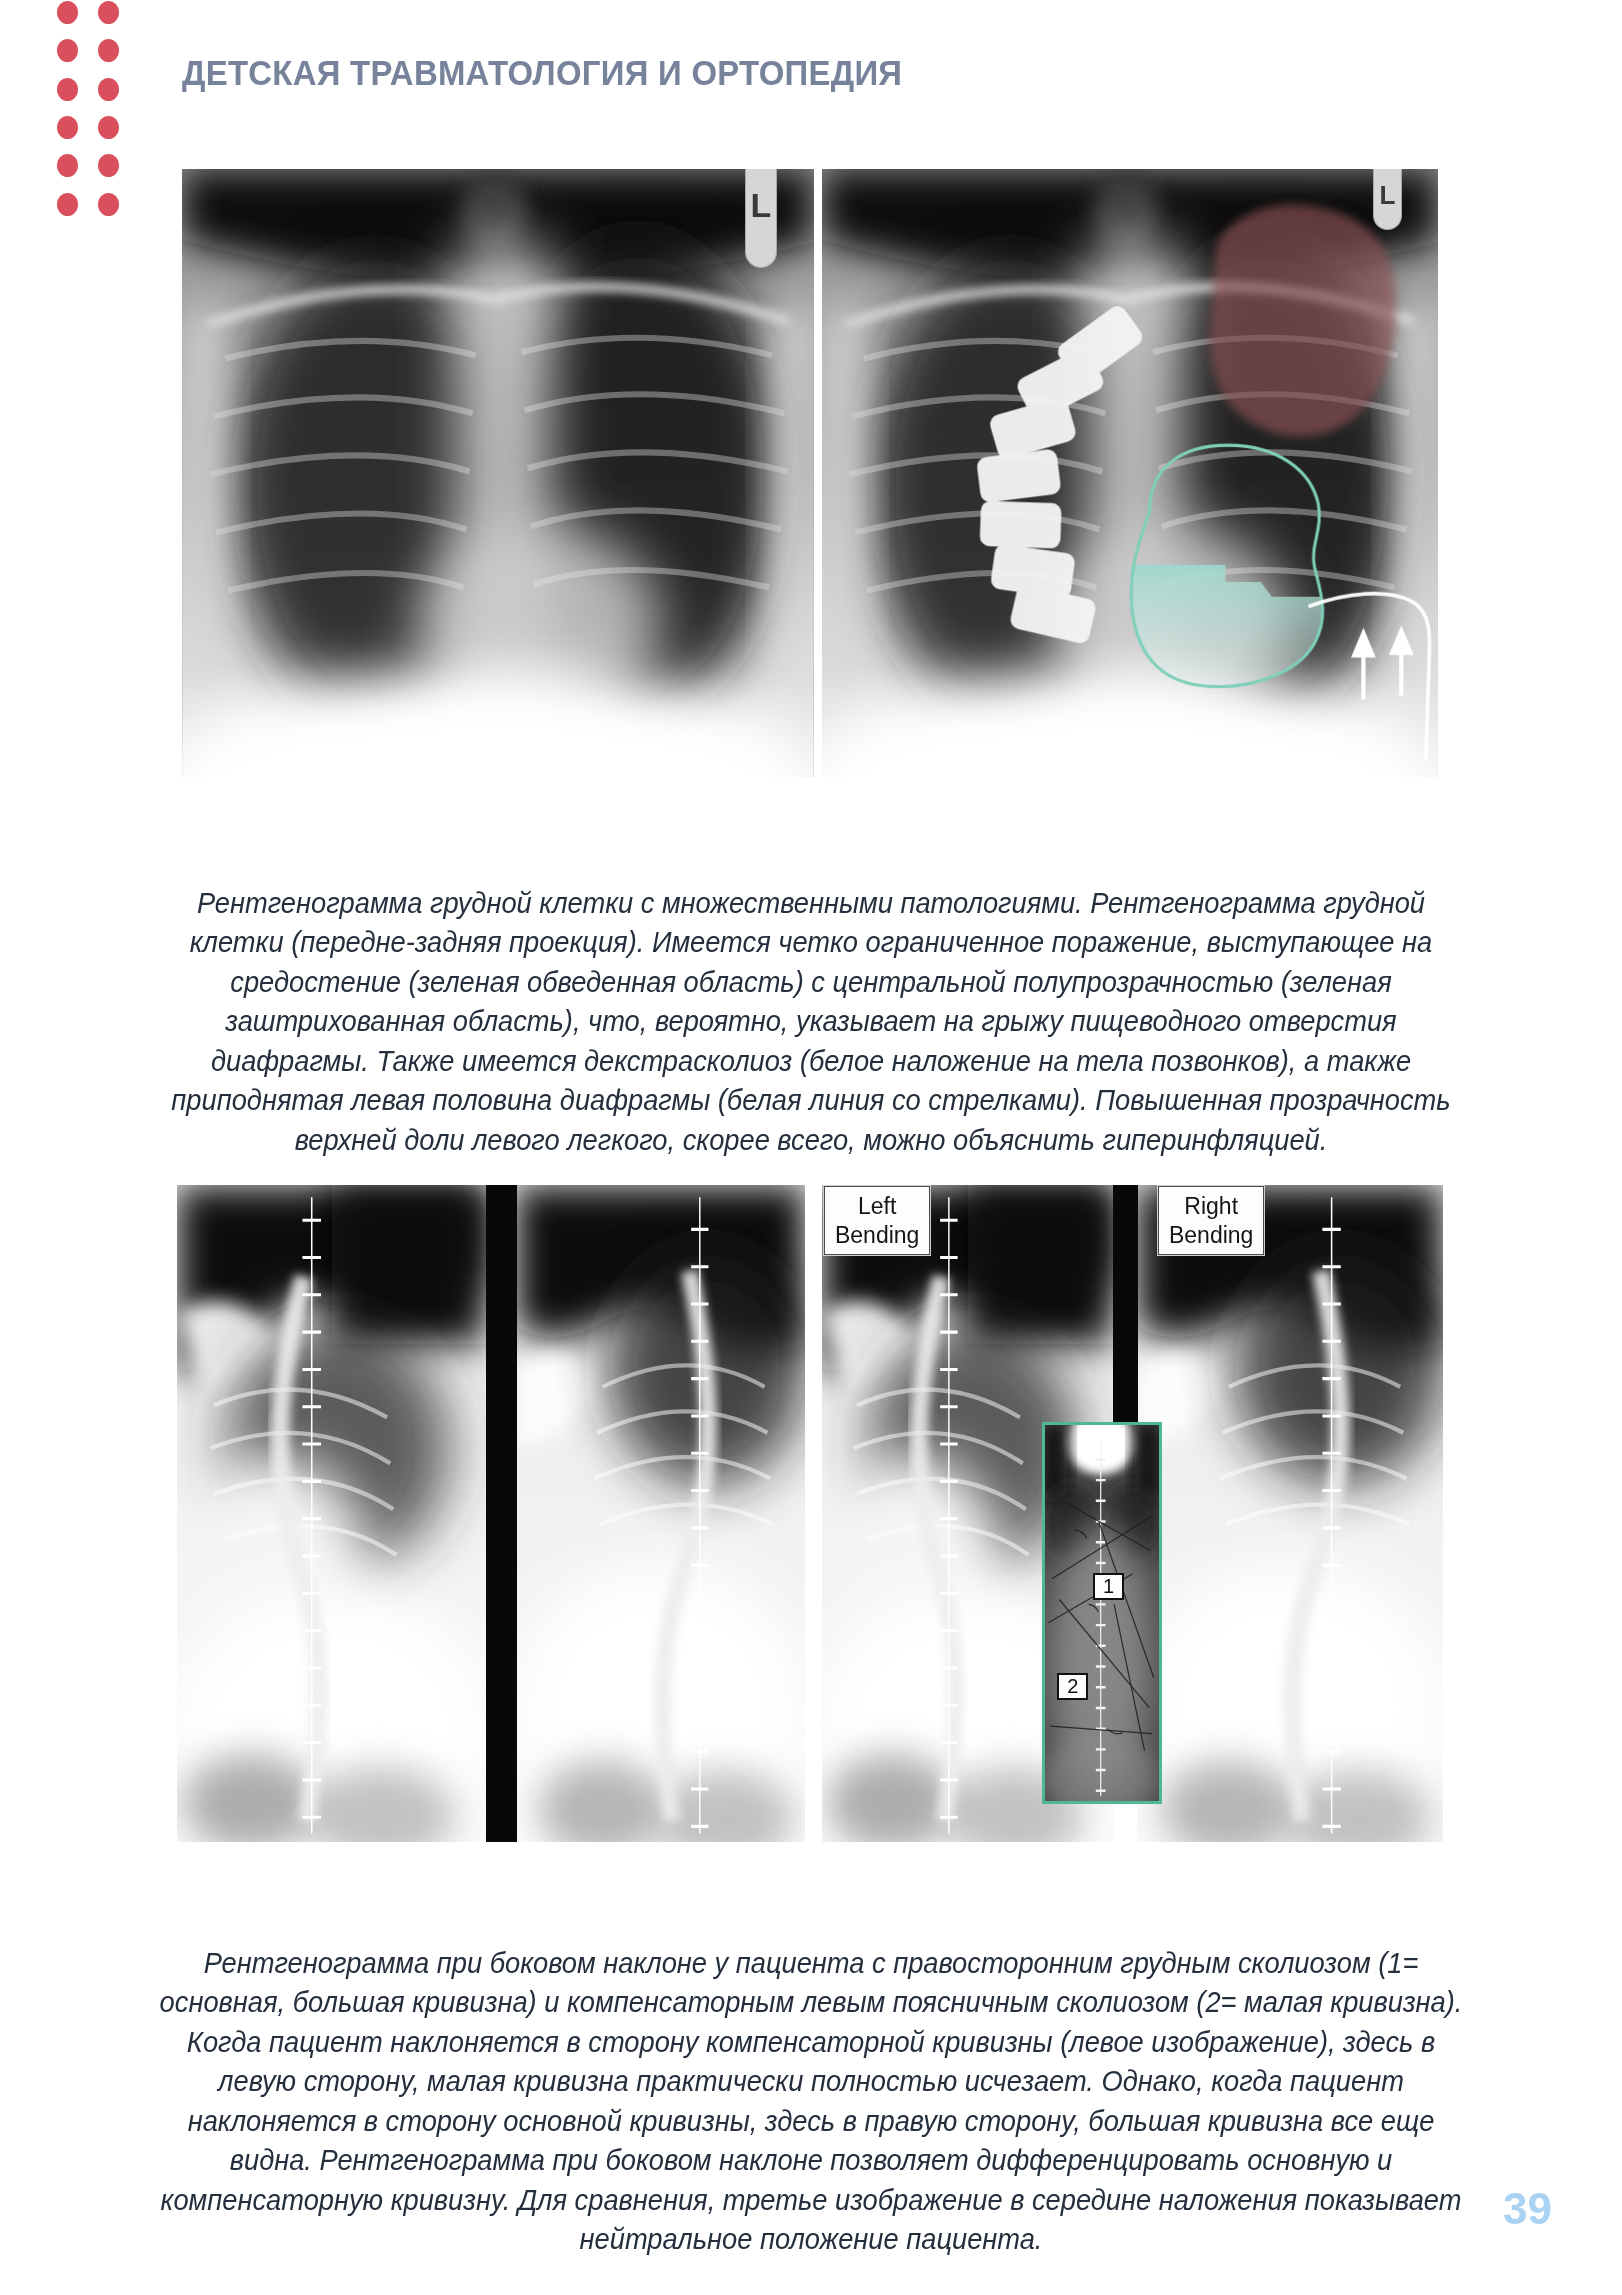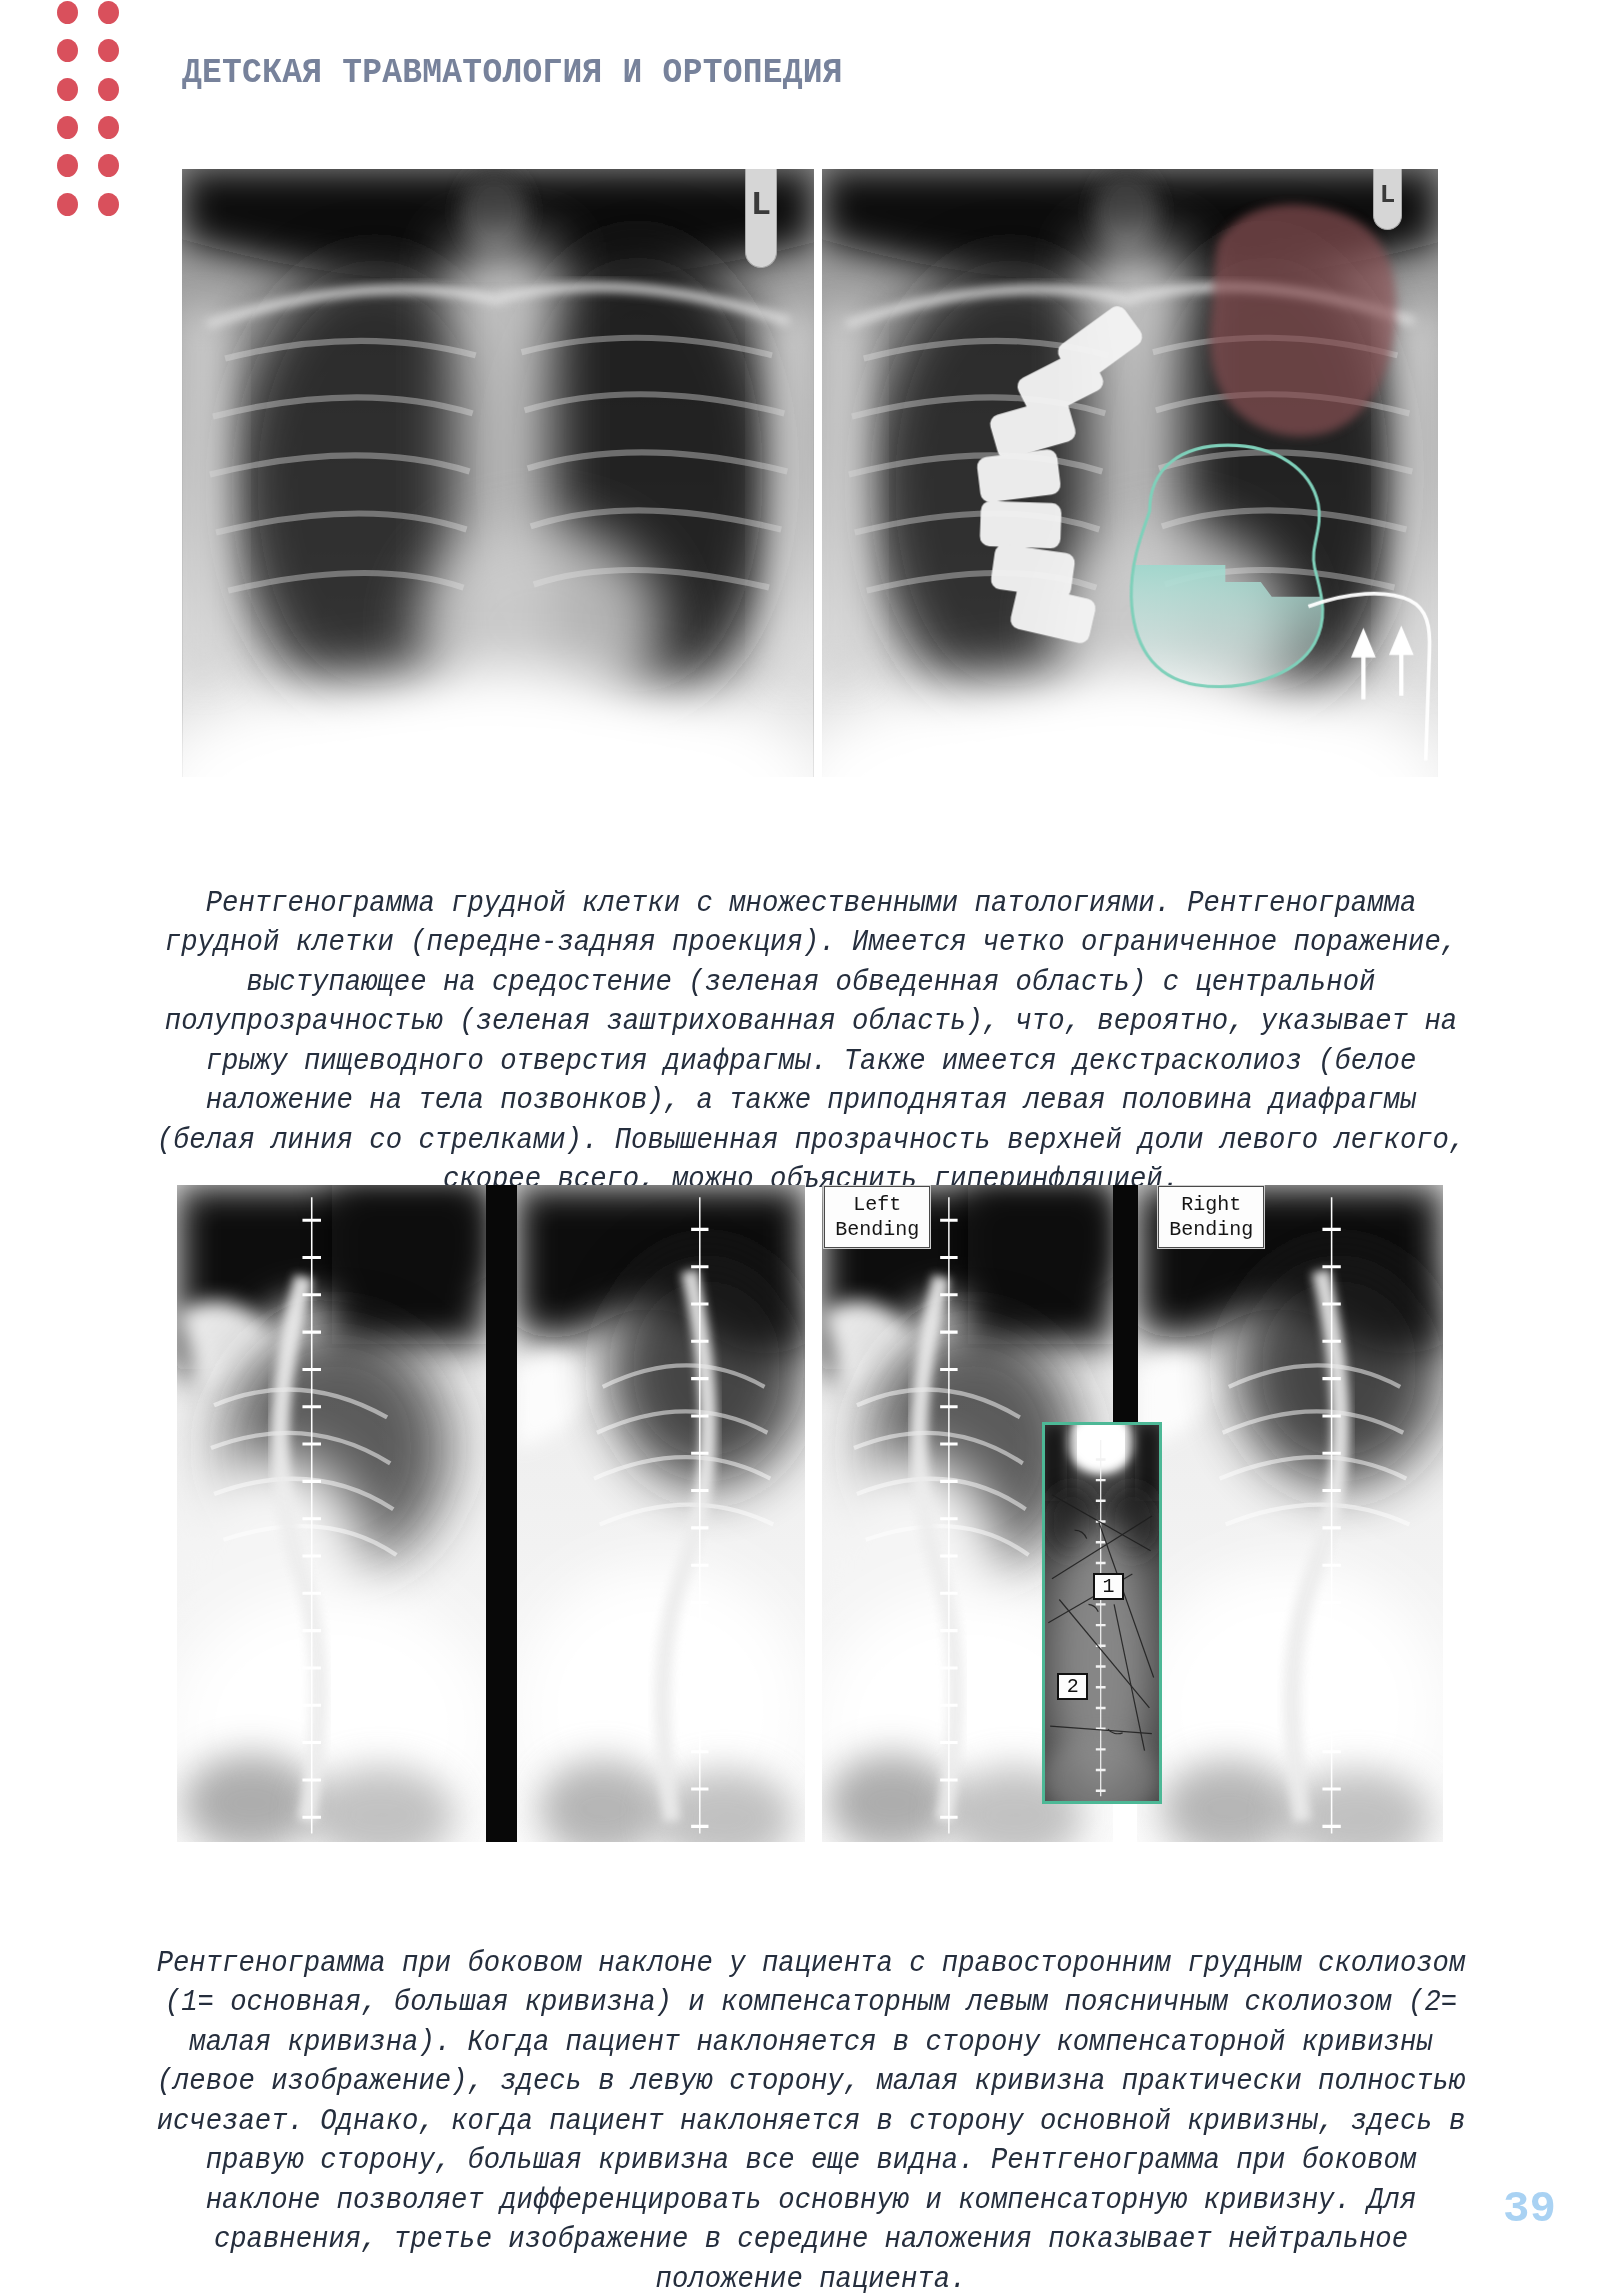--- a/index.html
+++ b/index.html
@@ -1,17 +1,17 @@
 <!DOCTYPE html>
 <html style="--accent-red: #d9505c; --title-blue: #77829b; --caption-navy: #252e3d; --page-number-blue: #a9d2f3; --overlay-red: #8e5257; --overlay-teal: #7fd0ba; --overlay-teal-fill: #9ed8cd; --inset-green: #4db896;font-size:9.8px"><head>
 <meta charset="utf-8">
 <style>
   html,body{margin:0;padding:0;background:#ffffff;}
   body{width:1622px;height:2295px;position:relative;font-family:"Liberation Sans",sans-serif;}
-  .page{position:absolute;inset:0;background:#fff;overflow:hidden;font-family:Liberation Mono, monospace;}
+  .page{position:absolute;inset:0;background:#fff;overflow:hidden;}
 
   
   .dots{position:absolute;left:57px;top:1.2px;display:grid;grid-template-columns:21px 21px;grid-auto-rows:23px;column-gap:20px;row-gap:15.3px;}
   .dots i{display:block;width:21px;height:23px;border-radius:50%;background:var(--accent-red,#d9505c);}
 
   
   .page-title{position:absolute;left:182px;top:53px;font-size:35px;font-weight:bold;color:var(--title-blue,#77829b);letter-spacing:0.3px;white-space:nowrap;transform:scaleX(0.94);transform-origin:left center;}
 
   
   .xray{position:absolute;top:169px;height:608px;background:#9b9b9b;overflow:hidden;}
@@ -25,21 +25,21 @@
 
   .caption{position:absolute;left:114px;width:1394px;text-align:center;font-style:italic;font-size:29px;line-height:1.36;color:var(--caption-navy,#252e3d);transform:scaleX(0.94);transform-origin:center top;}
   .caption1{top:855px;}
   .caption2{top:1915px;}
 
   
   .montage{position:absolute;left:177px;top:1185px;width:1266px;height:657px;}
   .strip{position:absolute;top:0;height:657px;z-index:1;}
   .strip svg{display:block;width:100%;height:100%;}
   .bar{position:absolute;top:0;background:#080808;z-index:2;}
-  .bend-label{position:absolute;z-index:3;background:#fdfdfd;border:1.8px solid #4a4a4a;outline:1.2px solid #cfcfcf;color:#151515;text-align:center;font-size:20px;line-height:1.25;width:97px;padding:4.9px 3.7px;box-sizing:content-box;}
+  .bend-label{position:absolute;z-index:3;background:#fdfdfd;border:1.8px solid #4a4a4a;outline:1.2px solid #cfcfcf;color:#151515;text-align:center;font-size:23px;line-height:1.25;width:97px;padding:4.9px 3.7px;box-sizing:content-box;}
   .inset{position:absolute;left:865px;top:237px;width:120px;height:382px;border:3.7px solid var(--inset-green,#4db896);box-sizing:border-box;z-index:4;background:#474747;overflow:hidden;}
   .inset svg{position:absolute;left:-3.7px;top:-3.7px;}
   .curve-marker{position:absolute;z-index:5;width:27px;height:23px;background:#fdfdfd;border:2.4px solid #111;color:#111;font-size:20px;text-align:center;line-height:23px;}
 
   .page-number{position:absolute;left:1503px;top:2184px;font-size:44px;font-weight:bold;color:var(--page-number-blue,#a9d2f3);}
 </style>
 </head>
 <body>
 
 <div class="page">

